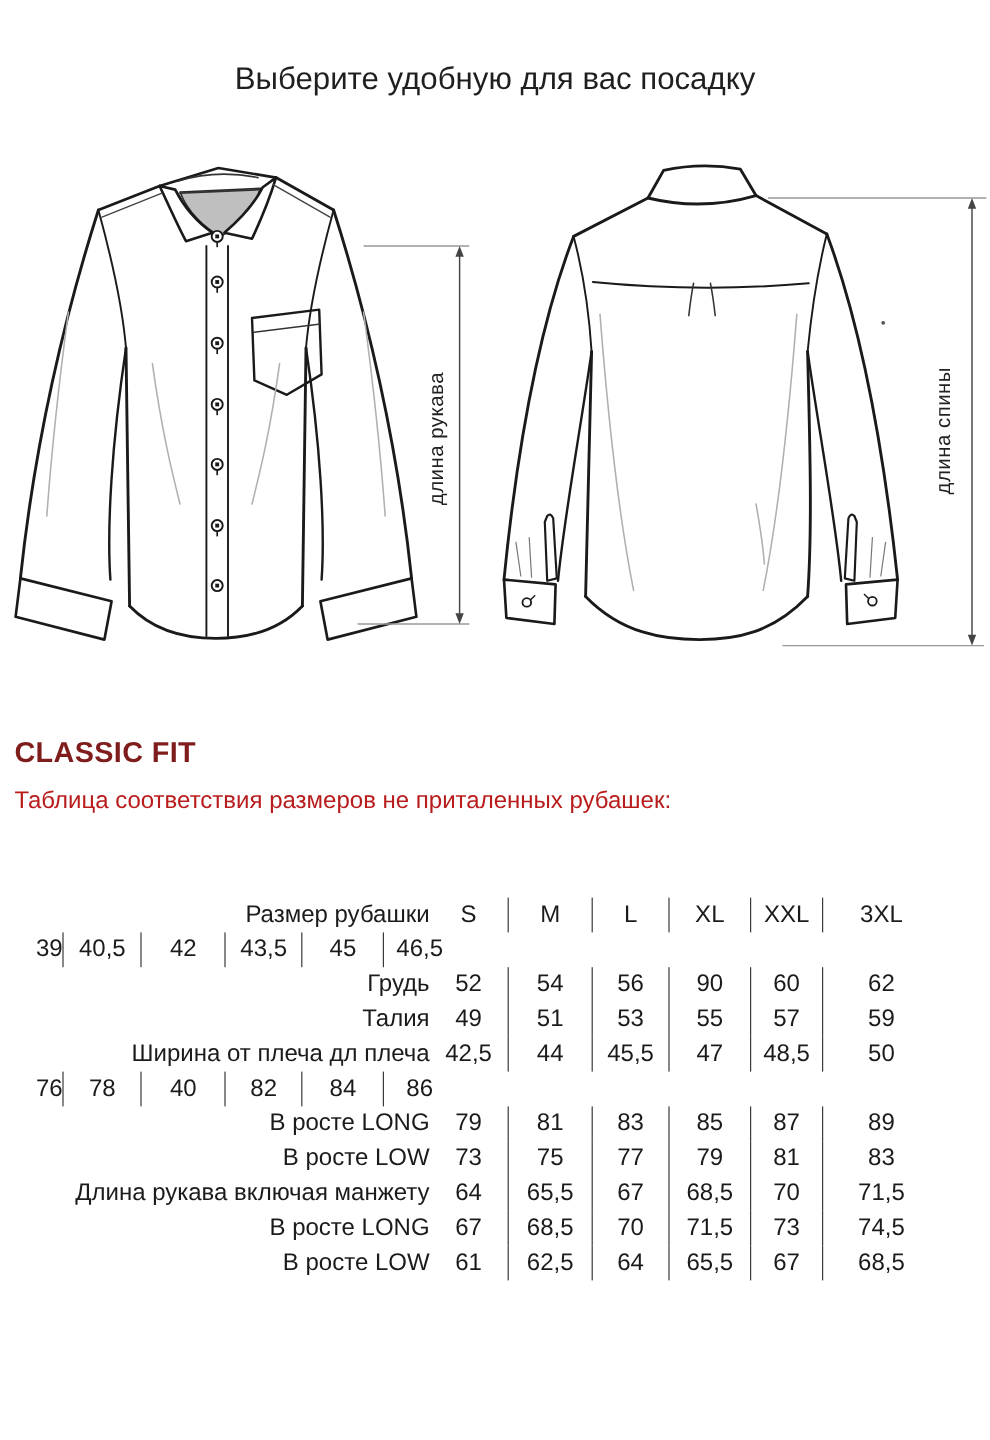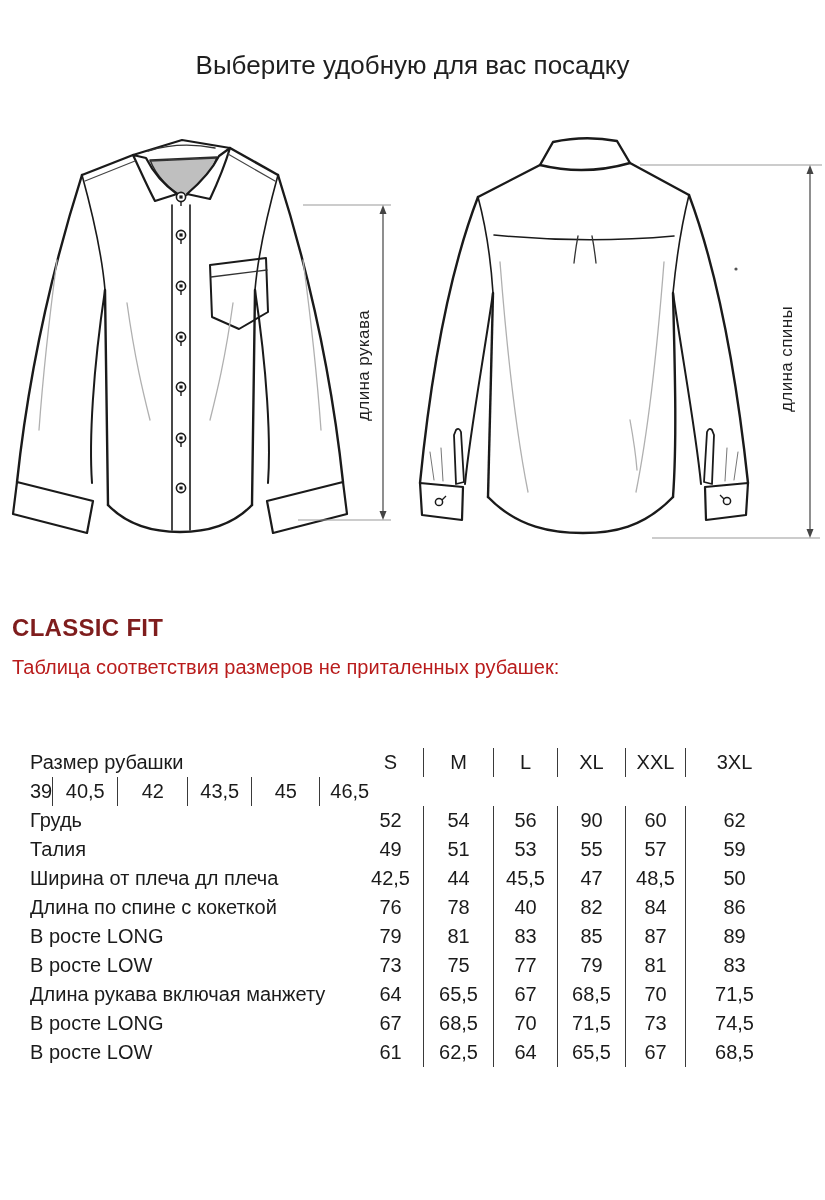--- a/index.html
+++ b/index.html
@@ -12,21 +12,21 @@
   .subtitle{position:absolute;left:12px;top:656px;font-size:20px;color:#b91c1c;}
   .svgwrap{position:absolute;}
   #front-svg{left:5px;top:120px;}
   #back-svg{left:408px;top:122px;}
   .dimlabel{position:absolute;writing-mode:vertical-rl;transform:rotate(180deg);
             font-size:17px;color:#222;text-align:center;letter-spacing:.4px;}
   #sleeve-label{left:354px;top:303px;height:124px;}
   #back-label{left:777px;top:300px;height:118px;}
   .sizetable{position:absolute;left:30px;top:748px;}
   .trow{display:flex;height:29px;line-height:29px;font-size:20px;}
-  .tlabel{width:328px;text-align:left;box-sizing:border-box;}
+  .tlabel{width:328px;text-align:right;box-sizing:border-box;}
   .tnum{text-align:center;box-sizing:border-box;}
   .tnum:nth-child(2){width:65px;}
   .tnum:nth-child(3){width:70px;}
   .tnum:nth-child(4){width:64px;}
   .tnum:nth-child(5){width:68px;}
   .tnum:nth-child(6){width:60px;}
   .tnum:nth-child(7){width:70px;padding-left:28px;}
   .tnum + .tnum{border-left:1px solid #3a3a3a;}
 </style>
 </head>
@@ -224,21 +224,20 @@
     <div class="trow">
       <div class="tlabel">Ширина от плеча дл плеча</div>
       <div class="tnum">42,5</div>
       <div class="tnum">44</div>
       <div class="tnum">45,5</div>
       <div class="tnum">47</div>
       <div class="tnum">48,5</div>
       <div class="tnum">50</div>
     </div>
     <div class="trow">
-      <div class="tlabel">Длина по спине с кокеткой</div>
       <div class="tnum">76</div>
       <div class="tnum">78</div>
       <div class="tnum">40</div>
       <div class="tnum">82</div>
       <div class="tnum">84</div>
       <div class="tnum">86</div>
     </div>
     <div class="trow">
       <div class="tlabel">В росте LONG</div>
       <div class="tnum">79</div>

